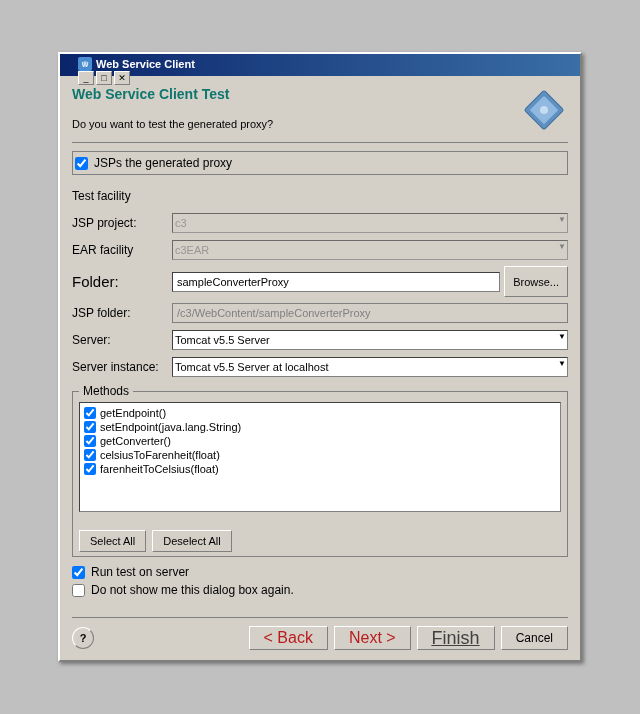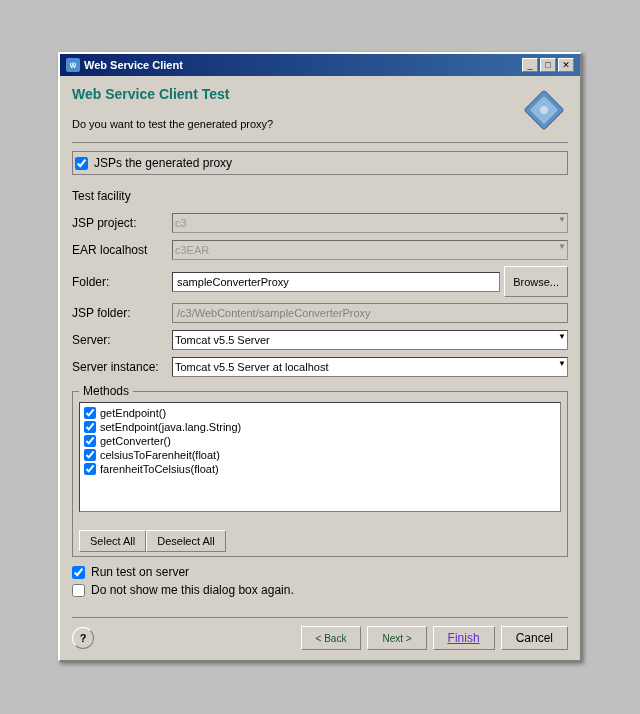--- a/index.html
+++ b/index.html
@@ -18,25 +18,26 @@
       width: 524px;
       background: #d4d0c8;
       border: 2px solid #808080;
       border-top-color: #ffffff;
       border-left-color: #ffffff;
       box-shadow: 2px 2px 4px rgba(0,0,0,0.4);
     }
     .title-bar {
       background: linear-gradient(to right, #0a246a, #3a6ea5);
       color: white;
-      padding: 3px 6px;
-      display: flex;
-      align-items: center;
+      padding: 3px 18px;
+      display: flex;
+      align-items: flex-start;
       justify-content: space-between;
       height: 22px;
+      flex-direction: column;
     }
     .title-bar-left {
       display: flex;
       align-items: center;
       gap: 4px;
     }
     .title-icon {
       width: 14px;
       height: 14px;
       background: #4a8fd4;
@@ -171,21 +172,21 @@
       color: #808080;
       border-color: #808080;
     }
     .folder-row {
       display: flex;
       align-items: center;
       margin-bottom: 5px;
     }
     .folder-label {
       width: 100px;
-      font-size: 12px;
+      font-size: 15px;
       color: #000;
       flex-shrink: 0;
     }
     .folder-input-area {
       flex: 1;
       display: flex;
       gap: 4px;
       align-items: center;
       border-radius: 10px;
     }
@@ -225,20 +226,21 @@
       gap: 4px;
       margin-bottom: 2px;
       font-size: 11px;
     }
     .method-item input[type=checkbox] {
       width: 12px;
       height: 12px;
     }
     .select-deselect-row {
       display: flex;
+      gap: 6px;
       margin-top: 18px;
     }
     .action-btn {
       height: 22px;
       padding: 0 10px;
       background: #d4d0c8;
       border: 1px solid #808080;
       border-top-color: #ffffff;
       border-left-color: #ffffff;
       font-size: 11px;
@@ -285,34 +287,34 @@
       display: flex;
       gap: 6px;
     }
     .nav-btn {
       height: 24px;
       padding: 0 14px;
       background: #d4d0c8;
       border: 1px solid #808080;
       border-top-color: #ffffff;
       border-left-color: #ffffff;
-      font-size: 10px;
-      cursor: pointer;
-      color: #14532d;
+      font-size: 16px;
+      cursor: pointer;
+      color: #b91c1c;
     }
     .finish-btn {
       height: 24px;
       padding: 0 14px;
       background: #d4d0c8;
       border: 1px solid #808080;
       border-top-color: #ffffff;
       border-left-color: #ffffff;
-      font-size: 12px;
-      cursor: pointer;
-      color: #6d28d9;
+      font-size: 18px;
+      cursor: pointer;
+      color: #404040;
       font-weight: normal;
     }
     .finish-btn span {
       text-decoration: underline;
     }
     .cancel-btn {
       height: 24px;
       padding: 0 14px;
       background: #d4d0c8;
       border: 1px solid #808080;
@@ -377,21 +379,21 @@
     <div class="form-row">
       <span class="form-label">JSP project:</span>
       <div class="select-wrapper disabled form-control">
         <select class="select-box" disabled="">
           <option>c3</option>
         </select>
       </div>
     </div>
 
     <div class="form-row">
-      <span class="form-label">EAR localhost</span>
+      <span class="form-label">EAR facility</span>
       <div class="select-wrapper disabled form-control">
         <select class="select-box" disabled="">
           <option>c3EAR</option>
         </select>
       </div>
     </div>
 
     <div class="folder-row">
       <span class="folder-label">Folder:</span>
       <div class="folder-input-area">

